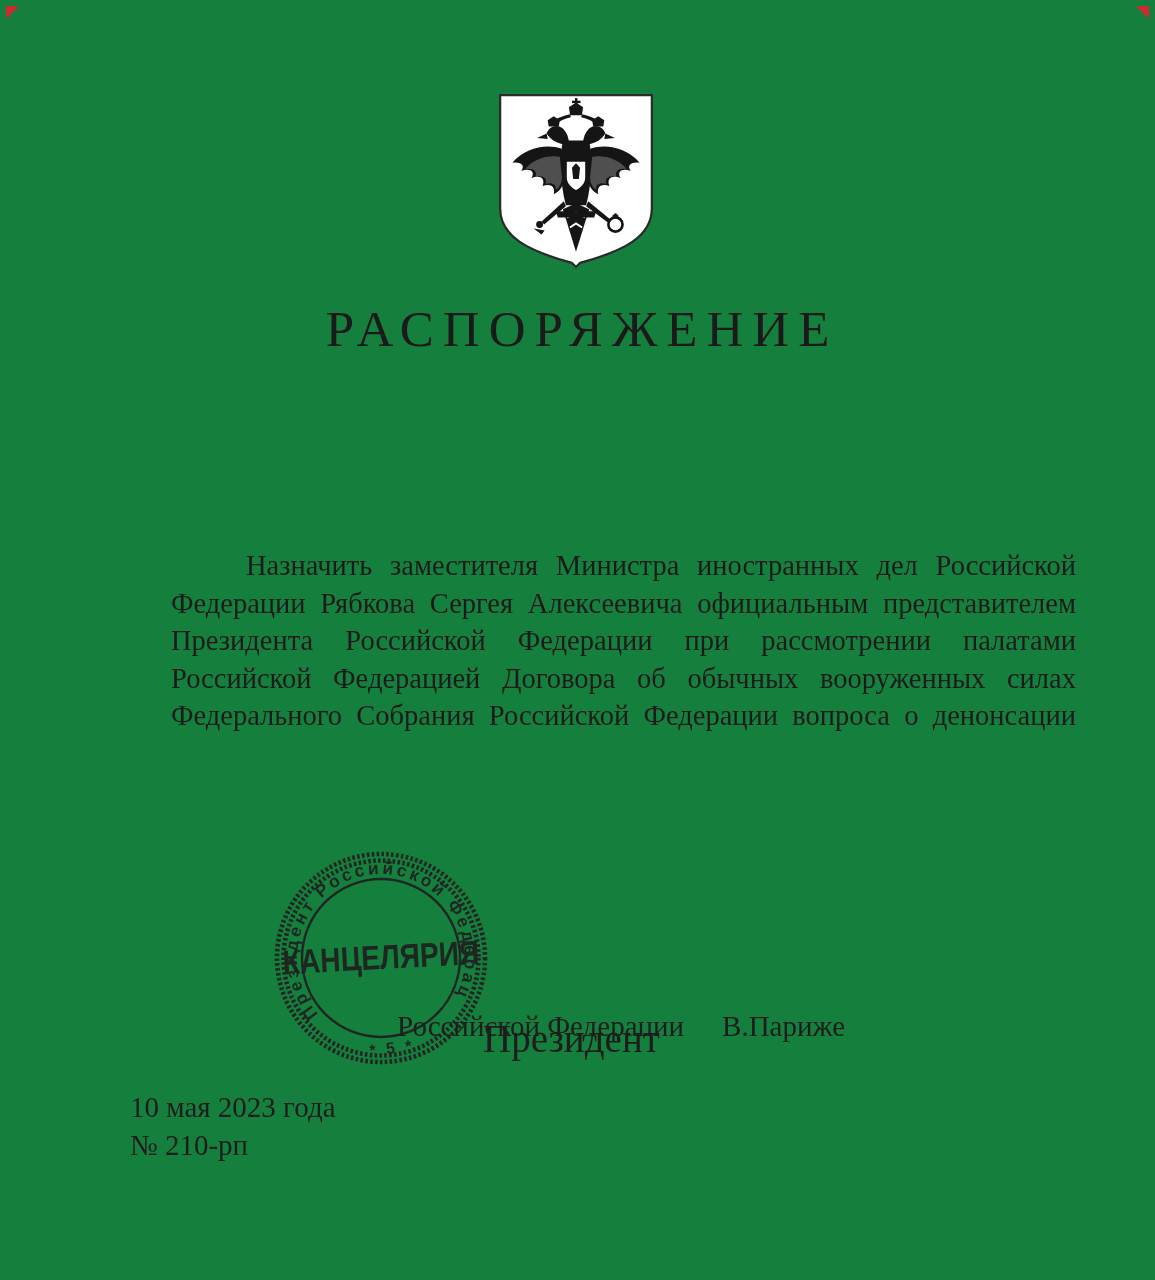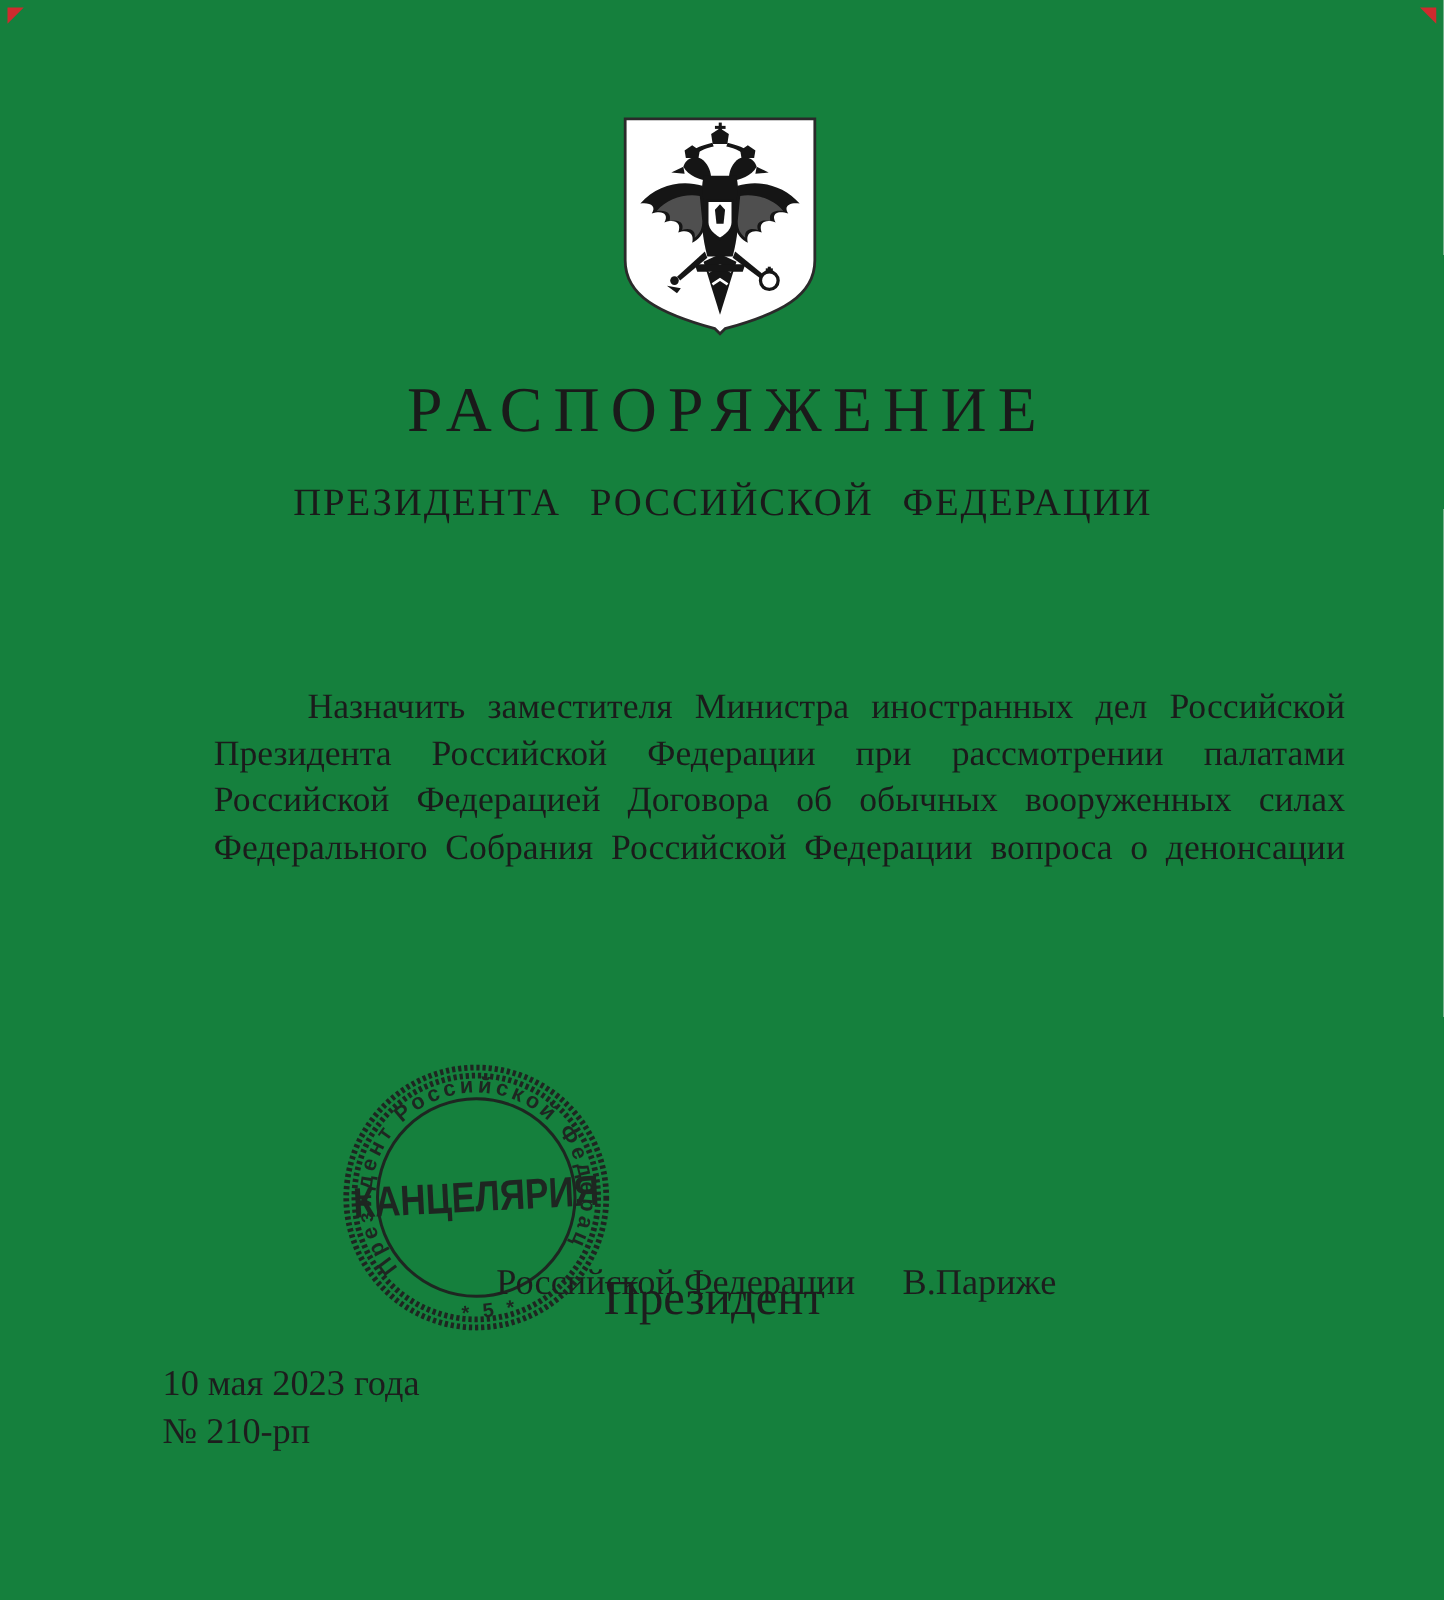--- a/index.html
+++ b/index.html
@@ -156,24 +156,24 @@
       <rect x="116.2" y="121.3" width="5.6" height="2.2"></rect>
 
       <path d="M67 116 L80 110 L93 116 L80 158 Z"></path>
       <path d="M71 124 L80 119 L89 124" fill="none" stroke="#ffffff" stroke-width="2"></path>
       <path d="M74 134 L80 130 L86 134" fill="none" stroke="#ffffff" stroke-width="2"></path>
       <path d="M60 118 H100 L98 124 H62 Z"></path>
     </g>
   </svg>
 
   <div class="doc-title">РАСПОРЯЖЕНИЕ</div>
-  <div class="doc-subtitle">ПРЕЗИДЕНТА РОССИЙСКОЙ ФЕДЕРАЦИИ</div>
 
   <div class="body-text">
     <div class="body-line first">Назначить заместителя Министра иностранных дел Российской</div>
+    <div class="body-line">Федерации Рябкова Сергея Алексеевича официальным представителем</div>
     <div class="body-line">Президента Российской Федерации при рассмотрении палатами</div>
     <div class="body-line">Российской Федерацией Договора об обычных вооруженных силах</div>
     <div class="body-line">Федерального Собрания Российской Федерации вопроса о денонсации</div>
   </div>
 
   <svg class="stamp" viewBox="-120 -120 240 240">
     <defs>
       <path id="ringPath" d="M -68.8 48.2 A 84 84 0 1 1 66.2 51.7" fill="none"></path>
     </defs>
     <g stroke="#1f1f1f" fill="none">

